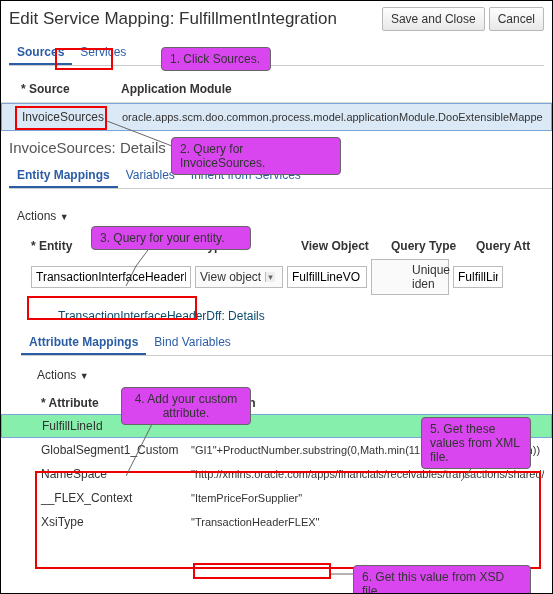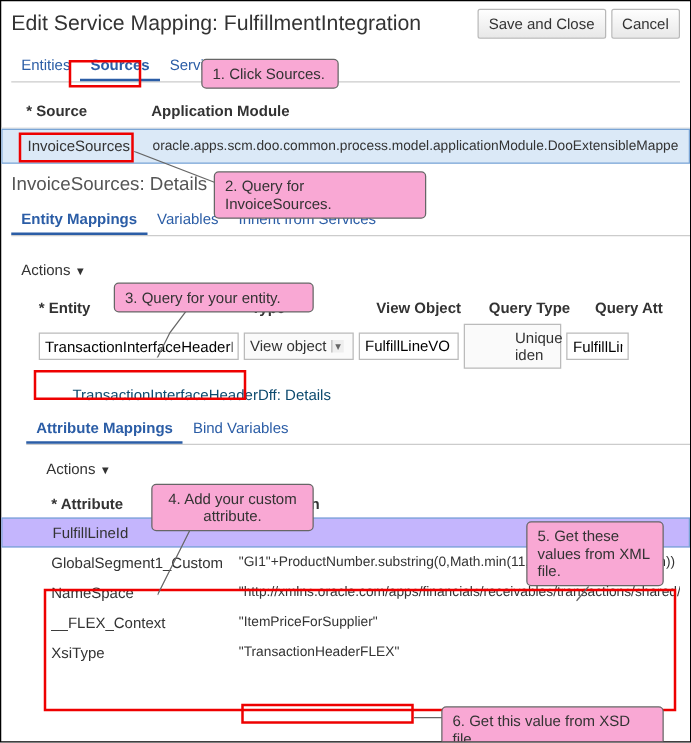--- a/index.html
+++ b/index.html
@@ -5,21 +5,21 @@
     * { margin: 0; padding: 0; box-sizing: border-box; }
     body { font-family: Arial, Helvetica, sans-serif; font-size: 12px; color: #333; background: #fff; width: 553px; height: 594px; overflow: hidden; border: 1px solid #000; position: relative; }
     .header { display: flex; justify-content: space-between; align-items: center; padding: 6px 8px; }
     .header h1 { font-size: 17px; font-weight: normal; color: #333; }
     .btn { background: linear-gradient(#fefefe, #e8e8e8); border: 1px solid #b8b8b8; border-radius: 2px; padding: 4px 8px; font-size: 12px; cursor: pointer; font-weight: normal; color: #333; }
     .header-btns { display: flex; gap: 4px; }
     .tabs { display: flex; gap: 0; border-bottom: 1px solid #ccc; margin: 4px 8px 0; }
     .tab { padding: 4px 8px; color: #2b5da6; cursor: pointer; border-bottom: 2px solid transparent; font-size: 12px; }
     .tab.active { color: #2b5da6; border-bottom: 2px solid #2b5da6; font-weight: bold; }
     .sub-tabs { display: flex; gap: 0; border-bottom: 1px solid #ccc; margin: 4px 0 0 8px; }
-    .callout-box { position: absolute; background: #f9a8d4; border: 1px solid #666; border-radius: 4px; padding: 4px 8px; font-size: 12px; color: #333; z-index: 10; }
+    .callout-box { position: absolute; background: #d946ef; border: 1px solid #666; border-radius: 4px; padding: 4px 8px; font-size: 12px; color: #333; z-index: 10; }
     .red-box { position: absolute; border: 2px solid #e00; z-index: 3; pointer-events: none; }
     .table-head { display: flex; padding: 6px 8px; font-weight: bold; color: #333; border-bottom: 1px solid #ddd; font-size: 12px; }
     .table-row { display: flex; padding: 4px 8px; align-items: center; min-height: 28px; }
     .table-row.selected { background: #dbe9f7; border: 1px solid #7aa5d6; }
     .section-head { font-size: 15px; color: #555; padding: 8px 8px 4px; }
     .required { color: #333; font-weight: bold; }
     .required::before { content: "* "; }
     .actions { padding: 6px 16px; font-size: 12px; color: #333; }
     .actions .tri { font-size: 9px; }
     .input-field { border: 1px solid #bbb; padding: 3px 4px; font-size: 12px; background: #fff; }
@@ -45,21 +45,20 @@
 
 <div class="header">
   <h1>Edit Service Mapping: FulfillmentIntegration</h1>
   <div class="header-btns">
     <button class="btn">Save and Close</button>
     <button class="btn">Cancel</button>
   </div>
 </div>
 
 <div class="tabs">
-  <div class="tab">Entities</div>
   <div class="tab active">Sources</div>
   <div class="tab">Services</div>
 </div>
 
 <div class="red-box" style="left:54px; top:47px; width:58px; height:22px;"></div>
 <div class="callout-box" style="left:160px; top:46px; width:110px;">1. Click Sources.</div>
 
 <div class="table-head" style="margin-top:10px; padding-left:20px;">
   <div class="required col-source">Source</div>
   <div style="font-weight:bold;">Application Module</div>
@@ -130,21 +129,21 @@
 <div class="callout-box" style="left:120px; top:386px; width:130px;text-align:center;">4. Add your custom attribute.</div>
 <svg class="pointer" style="left:125px; top:415px; width:40px; height:65px;">
     <polyline points="30,0 15,30 0,60" fill="none" stroke="#666" stroke-width="1"></polyline>
   </svg>
 
 <div style="display:flex; padding:8px 8px 4px 40px; font-weight:bold; font-size:12px;">
   <div class="required" style="width:150px;">Attribute</div>
   <div>Expression</div>
 </div>
 
-<div class="attr-row" style="background:#c4b5fd; border:1px solid #7aa5d6;">
+<div class="attr-row" style="background:#86efac; border:1px solid #7aa5d6;">
   <div class="attr-col1">FulfillLineId</div>
   <div class="attr-col2"></div>
 </div>
 <div class="attr-row">
   <div class="attr-col1">GlobalSegment1_Custom</div>
   <div class="attr-col2">"GI1"+ProductNumber.substring(0,Math.min(11,ProductNumber.length))</div>
 </div>
 <div class="attr-row alt">
   <div class="attr-col1">NameSpace</div>
   <div class="attr-col2">"http://xmlns.oracle.com/apps/financials/receivables/transactions/shared/mode</div>

